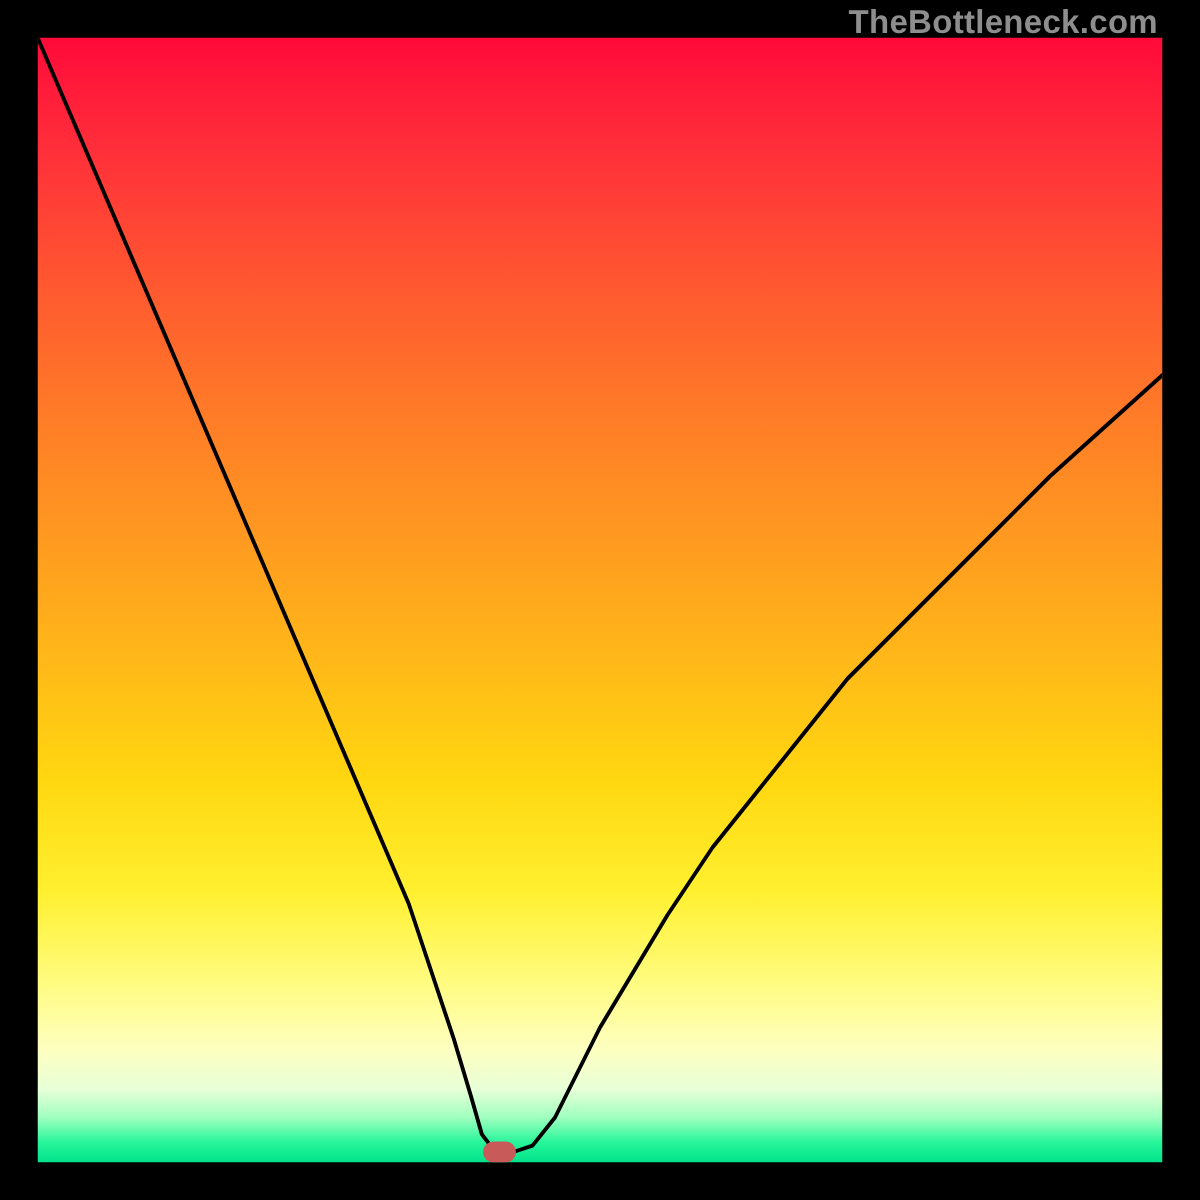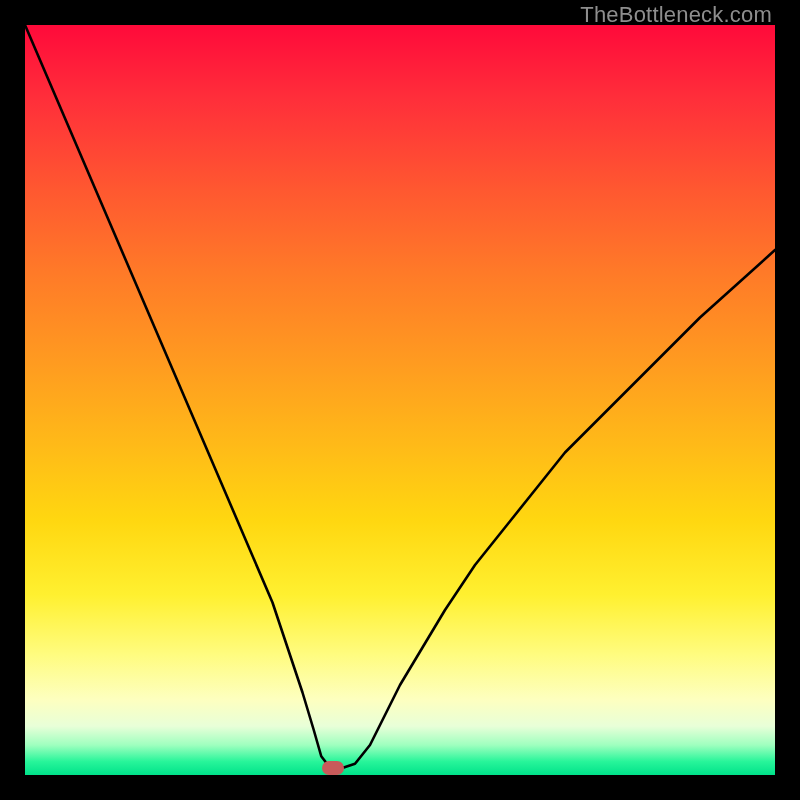--- a/index.html
+++ b/index.html
@@ -54,21 +54,21 @@
     height: 14px;
     border-radius: 7px;
     background: #c85a5a;
   }
   .watermark {
     position: absolute;
     top: 2px;
     right: 28px;
     color: #8e8e8e;
     font-size: 22px;
-    font-weight: 400;
+    font-weight: 700;
     letter-spacing: 0.2px;
   }
 </style>
 </head>
 <body>
 
 <div class="outer">
 
   <div class="watermark">TheBottleneck.com</div>
 

